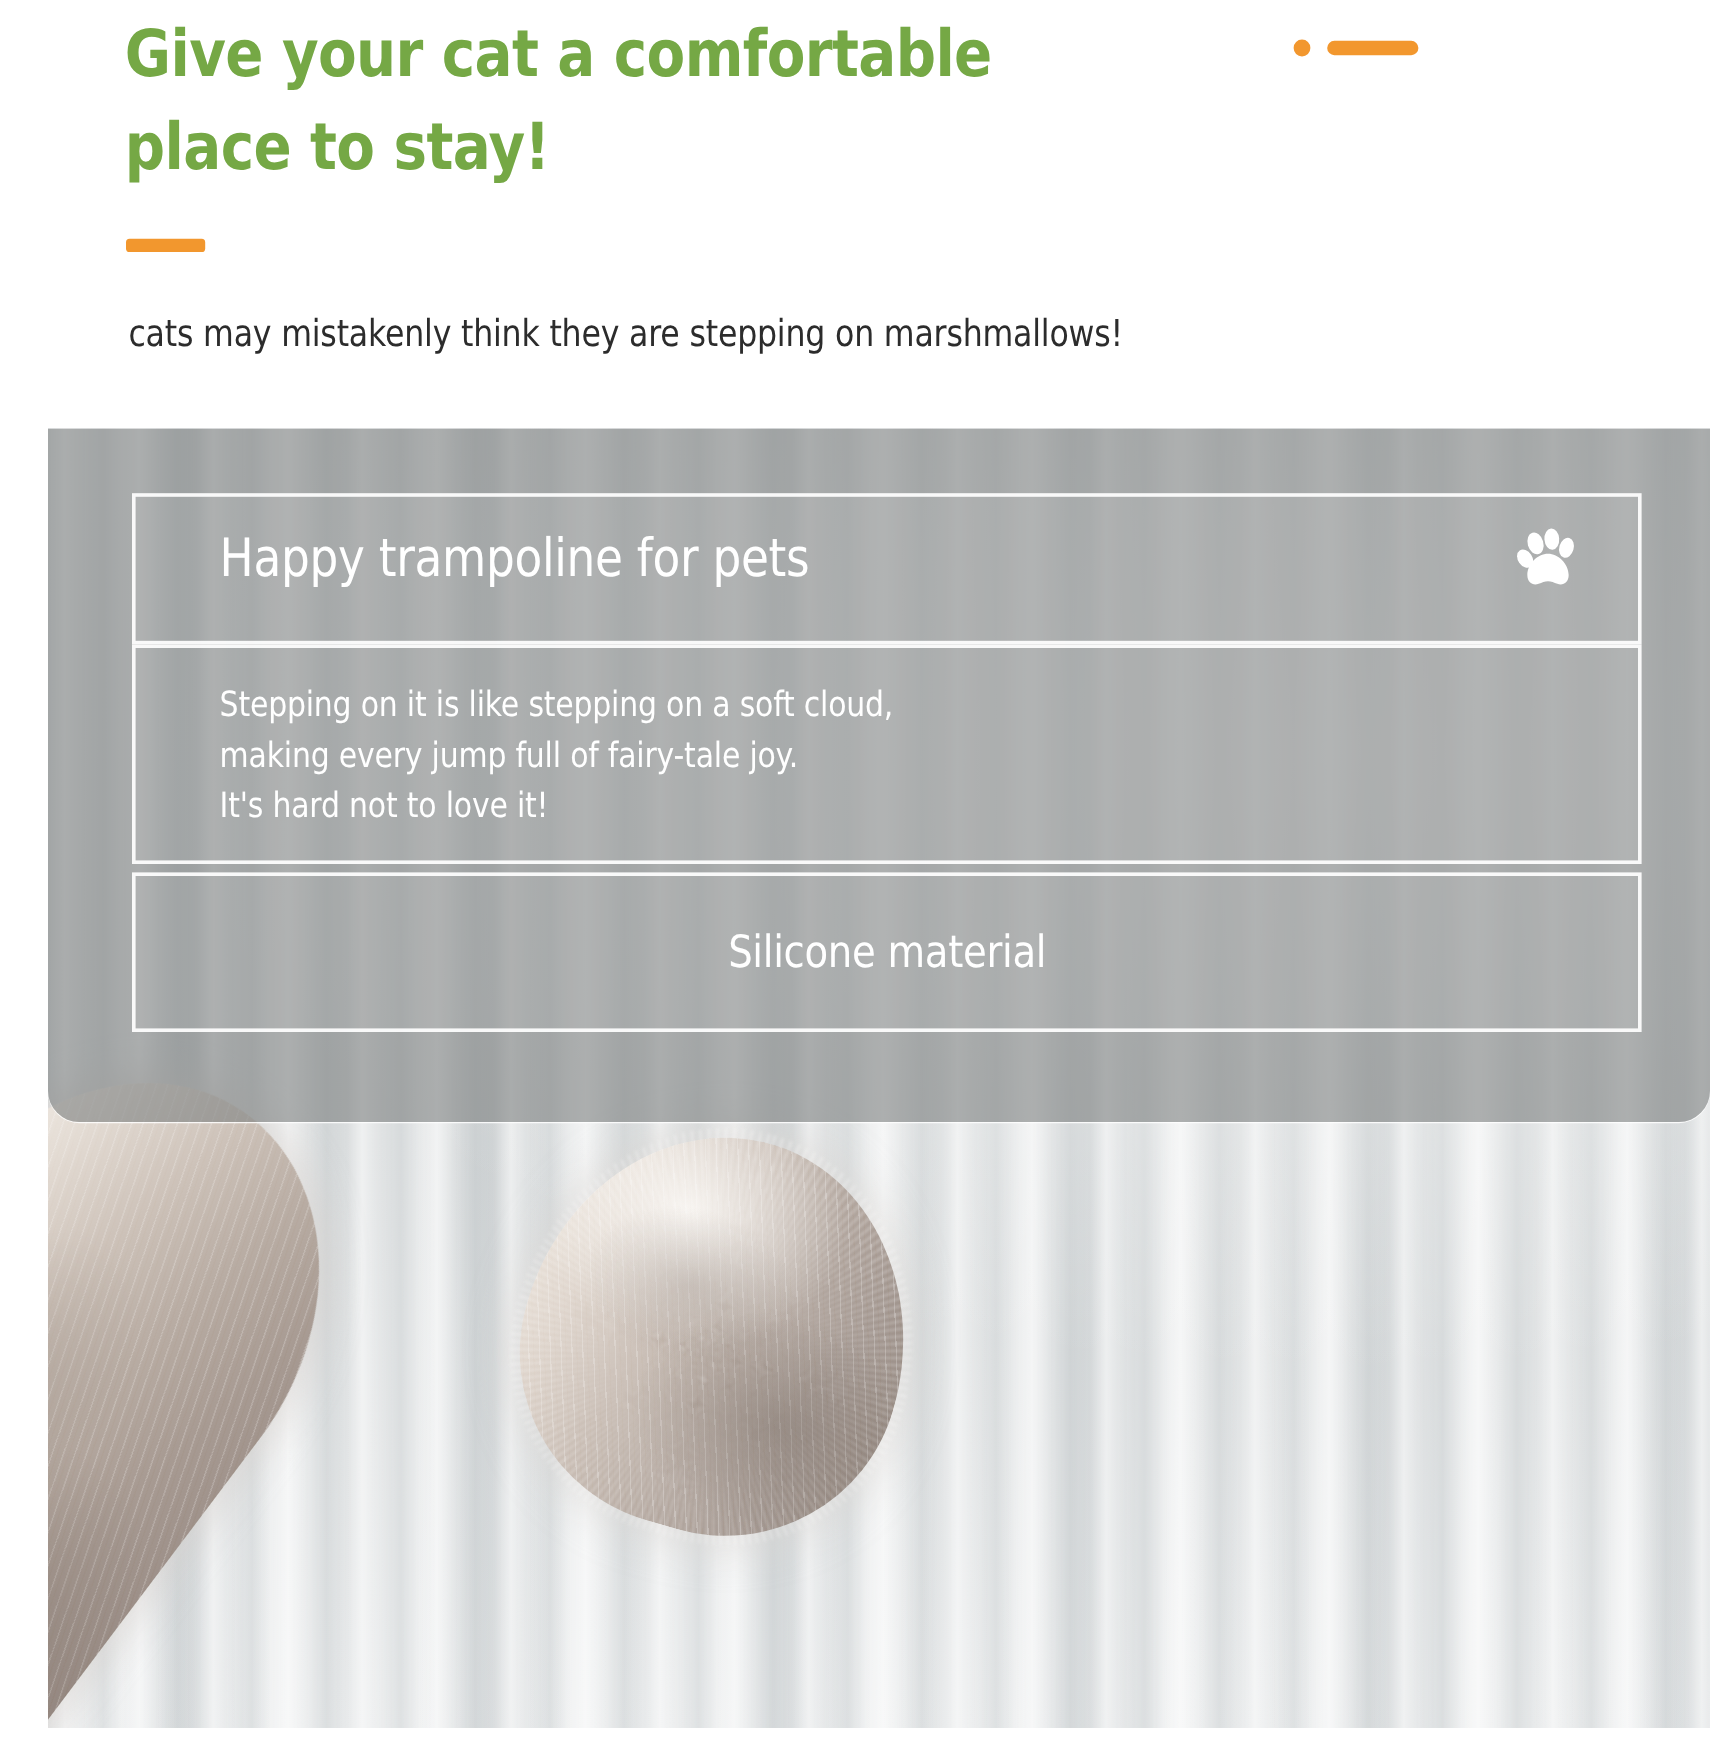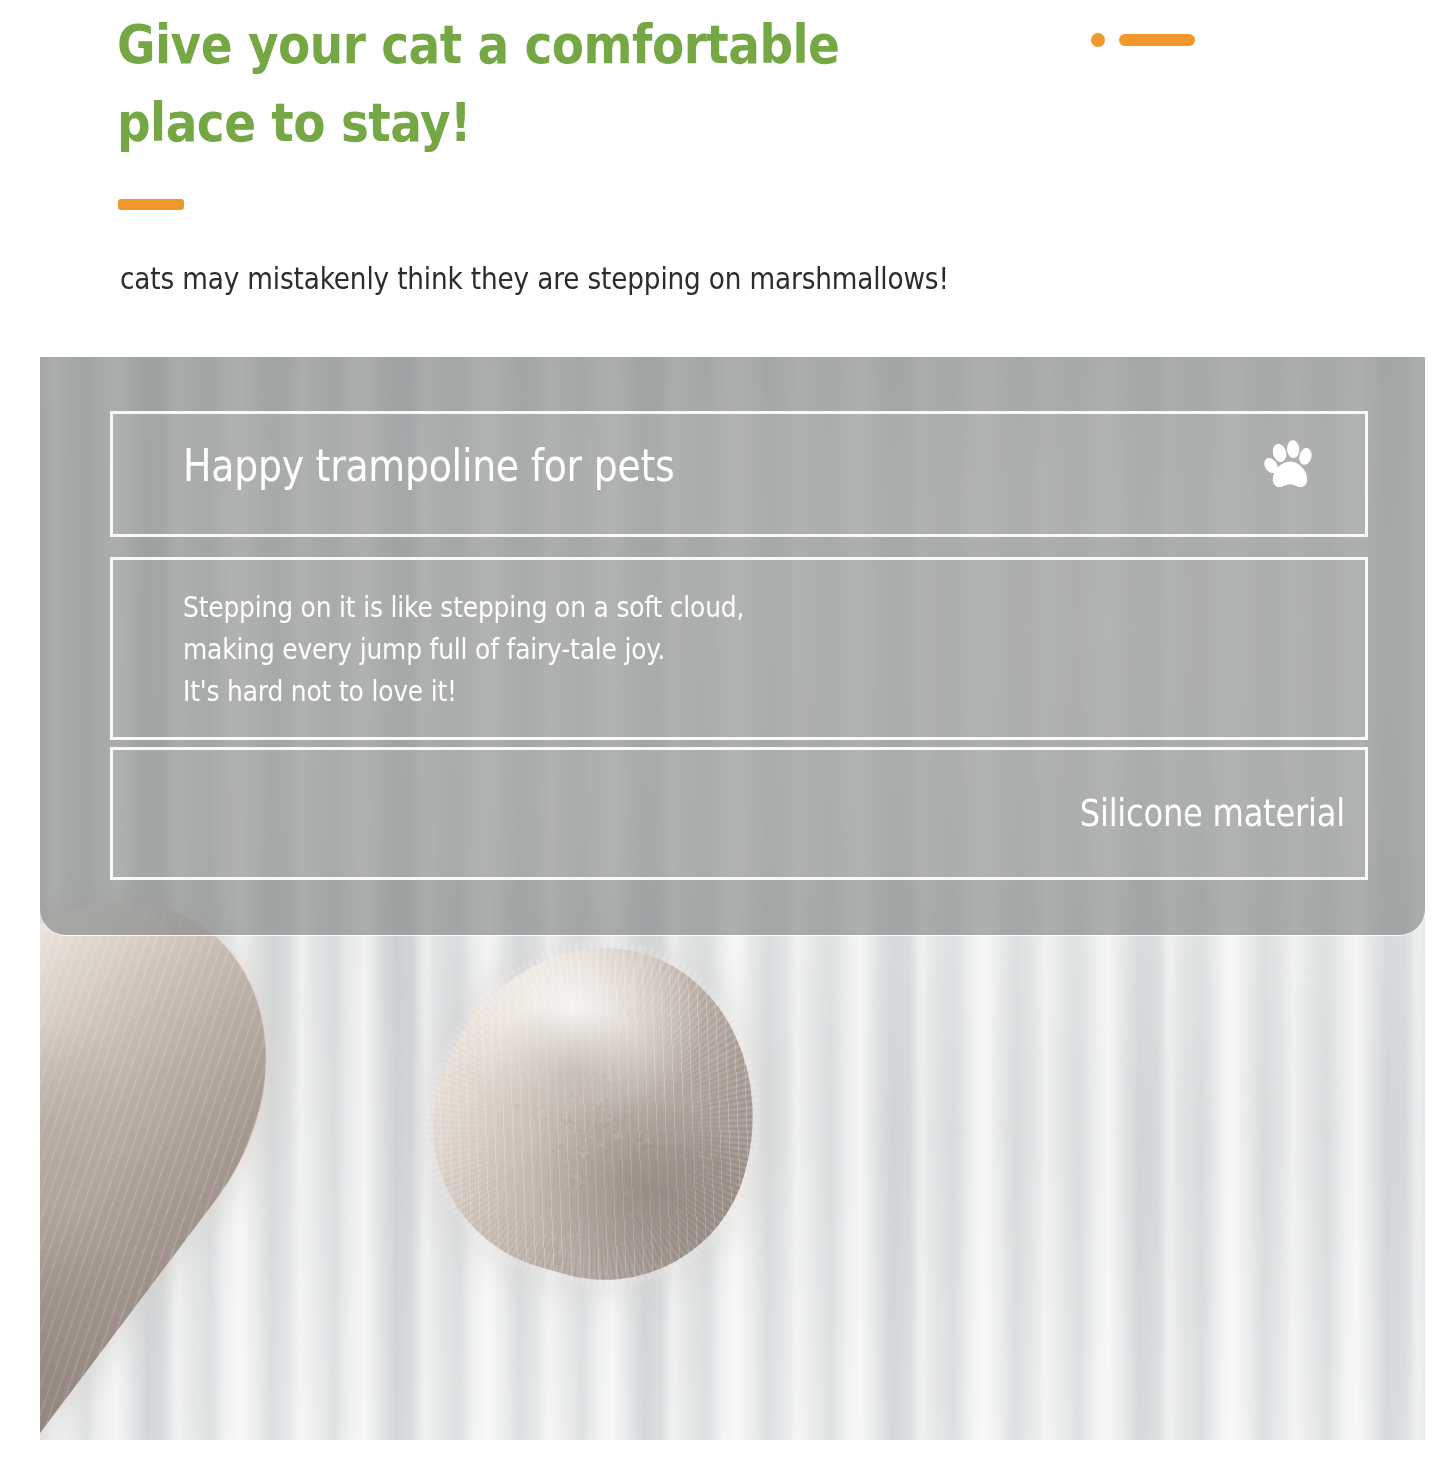--- a/index.html
+++ b/index.html
@@ -12,21 +12,21 @@
     height: 1462px;
     position: relative;
     overflow: hidden;
     font-family: "Liberation Sans", sans-serif;
     -webkit-font-smoothing: antialiased;
   }
 
   
   .header {
     position: absolute;
-    left: 17px; top: 0;
+    left: 4px; top: 0;
     width: 1256px;
     height: 345px;
     background: #ffffff;
   }
   .headline {
     position: absolute;
     left: 100px;
     top: 6px;
     width: 1000px;
     color: #75a845;
@@ -240,21 +240,21 @@
     transform-origin: left center;
     white-space: nowrap;
   }
   .paw-icon {
     width: 58px;
     height: 58px;
     flex: 0 0 auto;
     margin-right: 18px;
   }
   .desc-box {
-    margin-top: 20px;
+    margin-top: 0;
     height: 183px;
     display: flex;
     align-items: center;
     padding-left: 70px;
   }
   .card-desc {
     color: #ffffff;
     font-family: "DejaVu Sans", sans-serif;
     font-size: 29px;
     line-height: 42px;
@@ -266,21 +266,21 @@
   .features {
     margin-top: 7px;
     display: flex;
     gap: 7px;
   }
   .feature-box {
     flex: 1 1 0;
     height: 133px;
     display: flex;
     align-items: center;
-    justify-content: flex-end;
+    justify-content: center;
   }
   .feature-label {
     color: #ffffff;
     font-family: "DejaVu Sans", sans-serif;
     font-size: 37px;
     line-height: 44px;
     letter-spacing: -0.3px;
     transform: scaleX(0.87);
     white-space: nowrap;
   }

